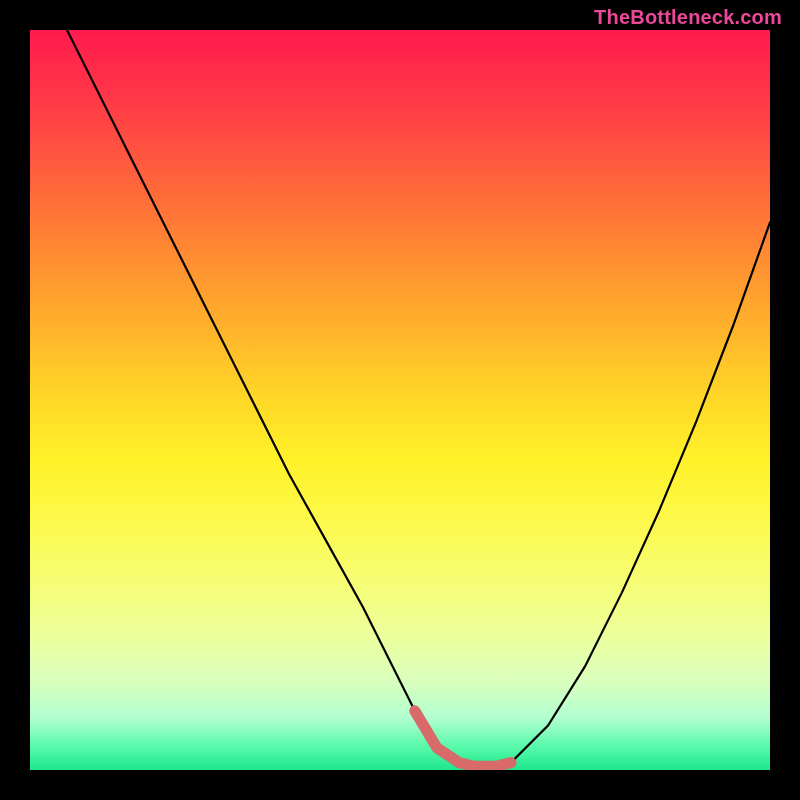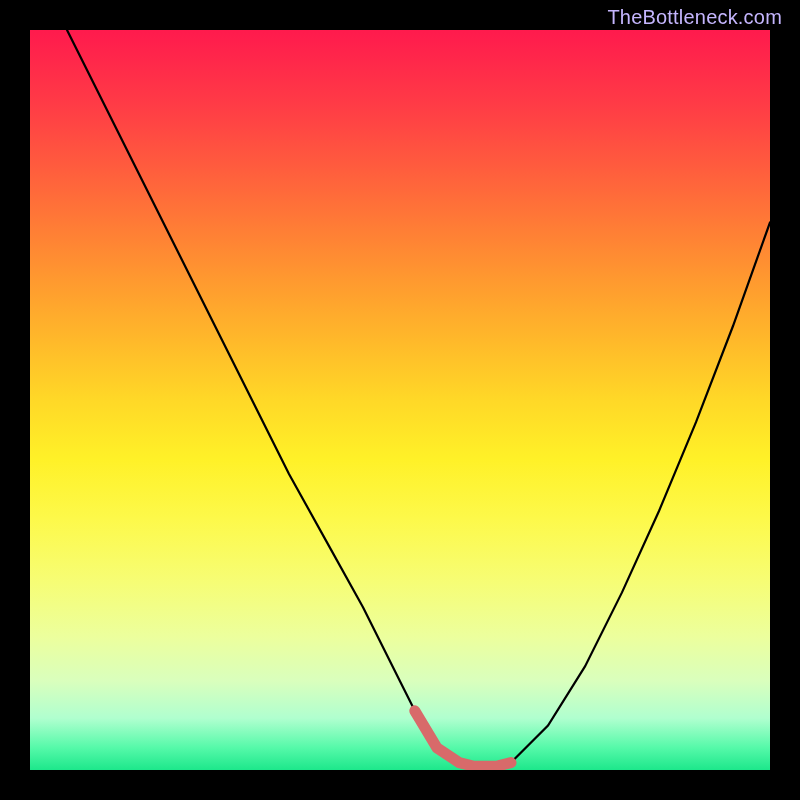--- a/index.html
+++ b/index.html
@@ -32,23 +32,23 @@
       #d9ffbd 88%,
       #b0ffcf 93%,
       #55f9a9 97%,
       #1de78b 100%
     );
   }
   .attribution {
     position: absolute;
     top: 6px;
     right: 18px;
-    color: #c4b5fd;
+    color: #ec4899;
     font-size: 20px;
-    font-weight: 400;
+    font-weight: 700;
     letter-spacing: 0.2px;
   }
   svg.curve {
     position: absolute;
     left: 0;
     top: 0;
     width: 740px;
     height: 740px;
   }
 </style>

